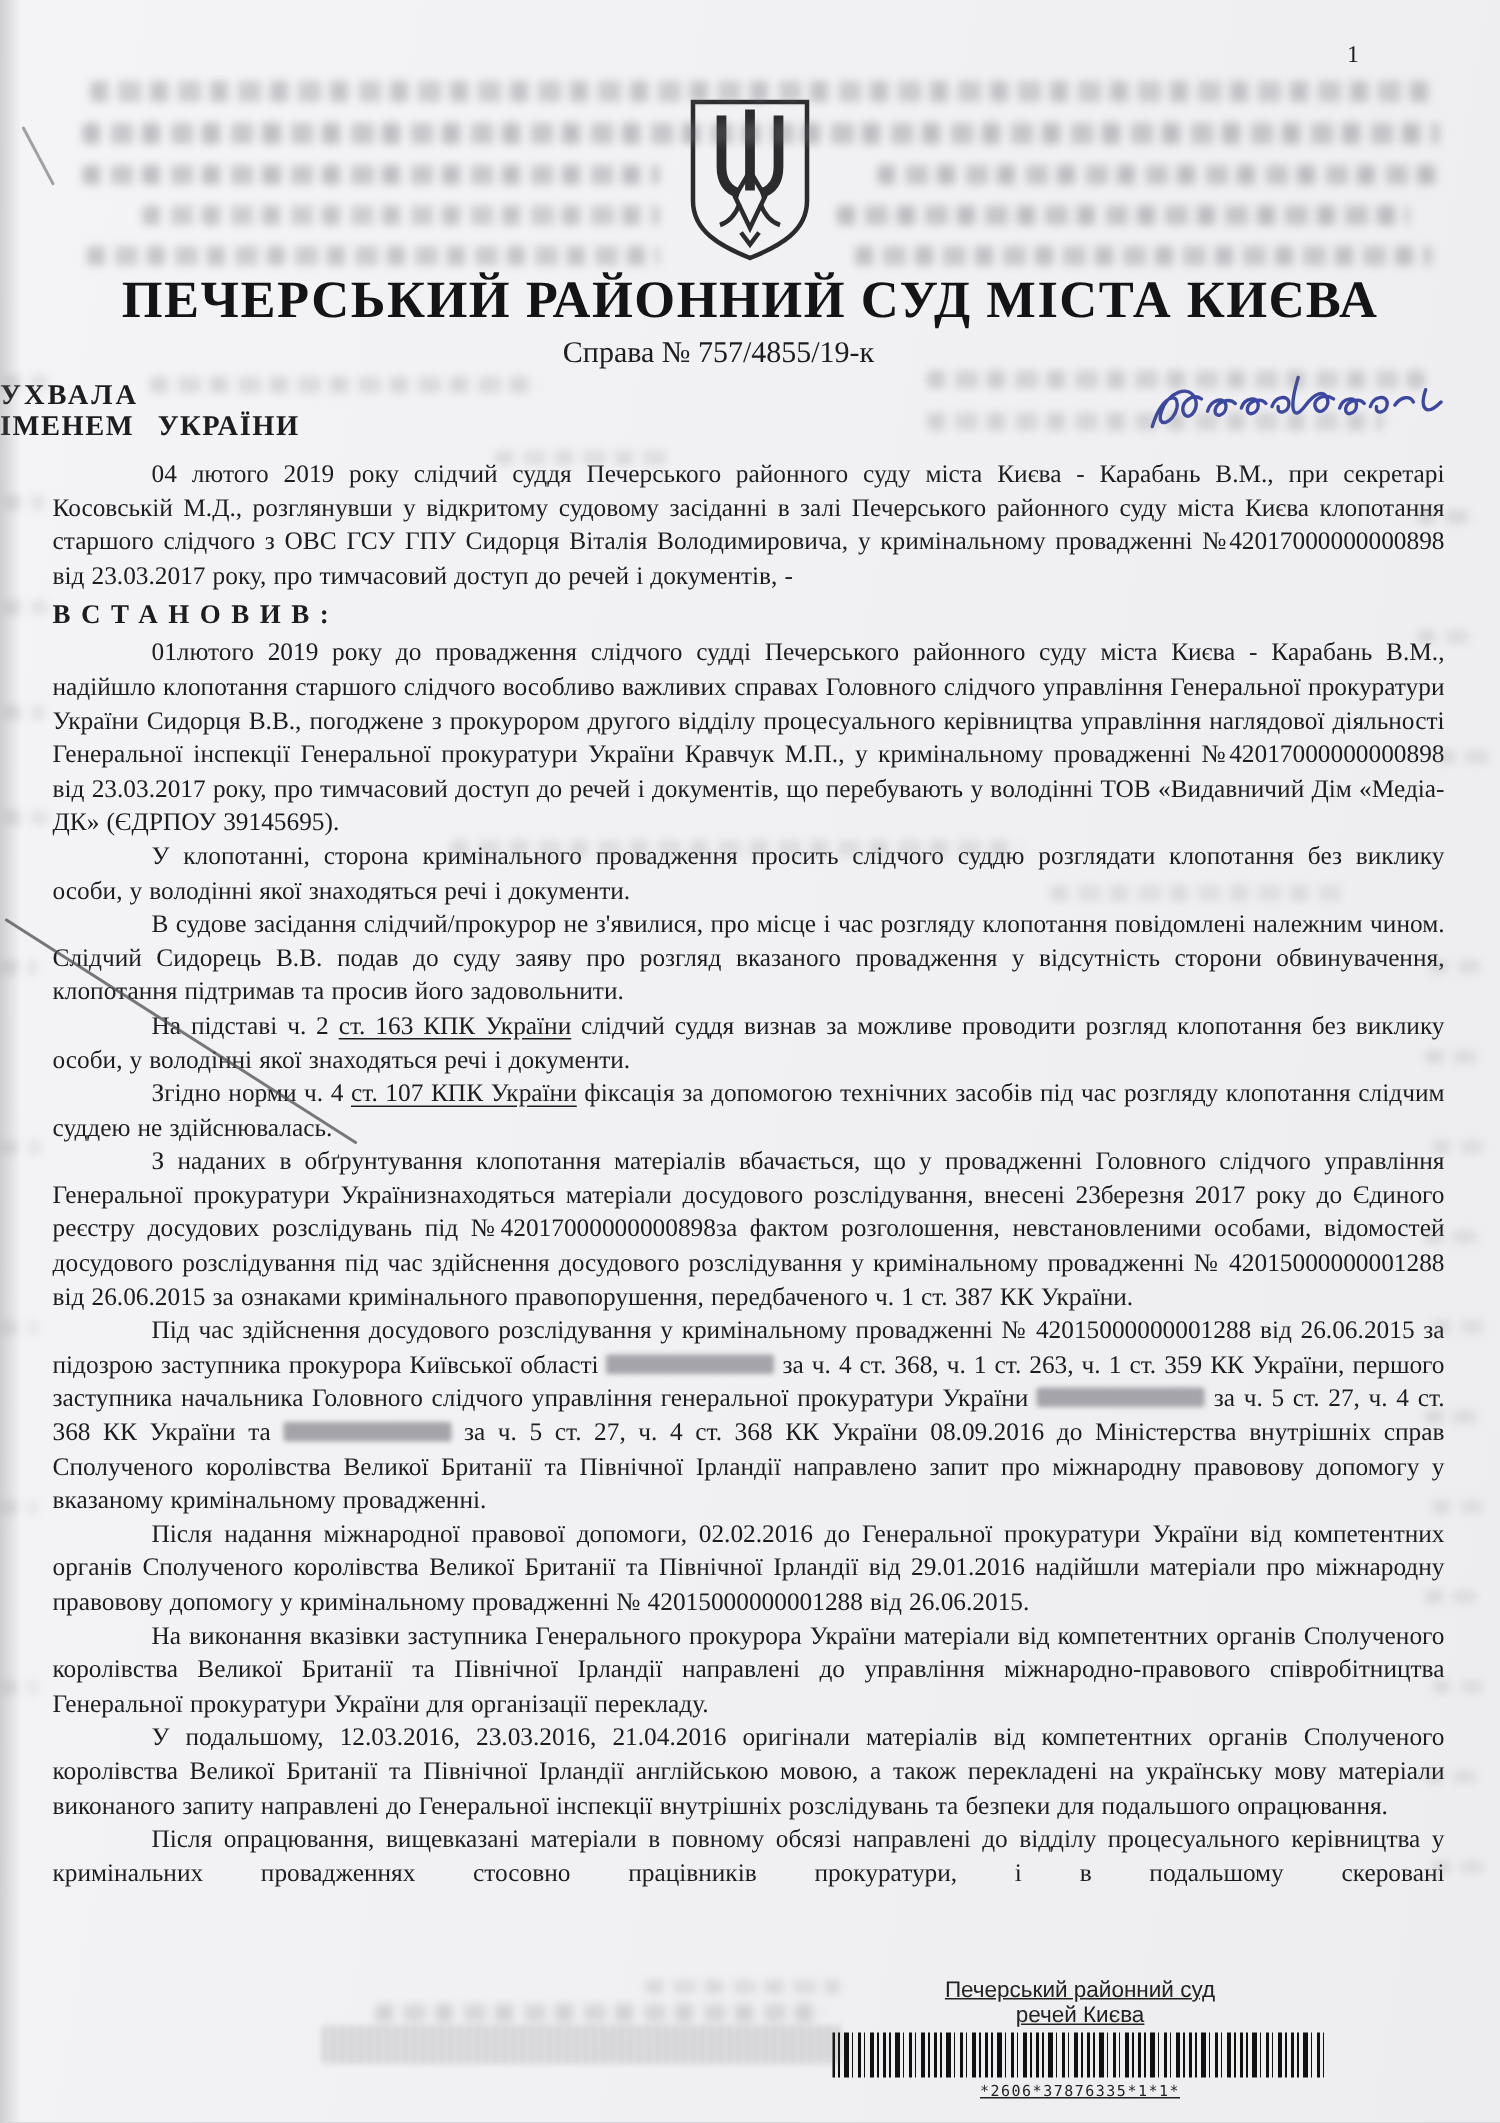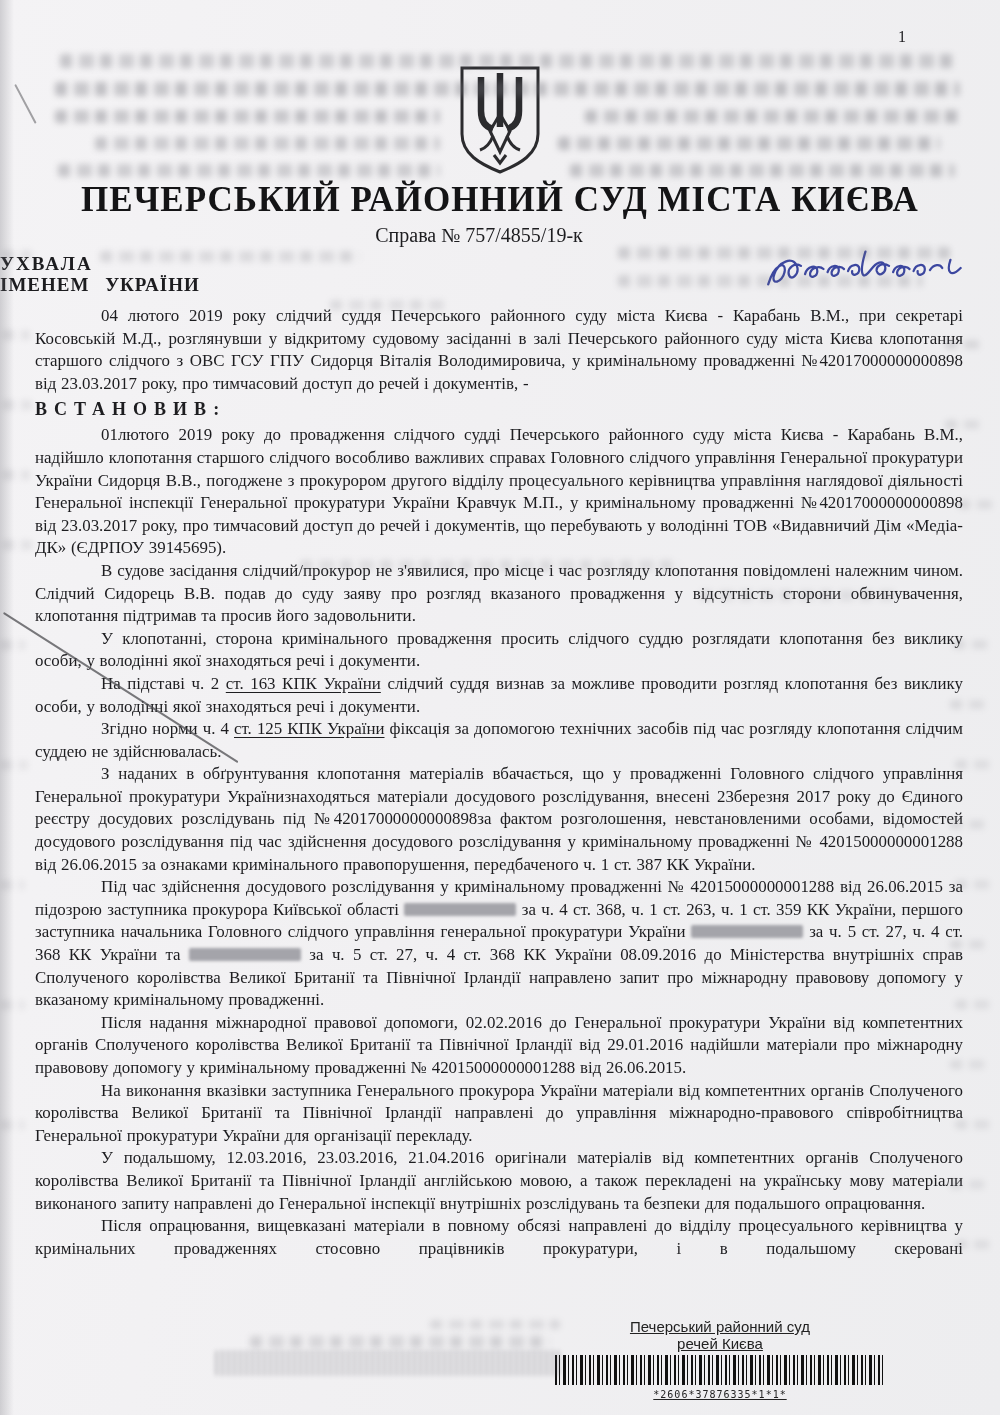--- a/index.html
+++ b/index.html
@@ -84,24 +84,24 @@
          M130 34 C132 27 141 26 141 32 C141 38 133 40 134 34 C135 29 143 27 146 31
          M150 33 C152 26 161 25 161 31 C161 37 153 39 154 33
          M166 32 C170 26 176 26 178 30
          M186 22 C182 34 186 40 196 30"></path>
   </svg>
 
   <div class="docbody">
       <p class="para"><span>04 лютого 2019 року слідчий суддя Печерського районного суду міста Києва - Карабань В.М., при секретарі Косовській М.Д., розглянувши у відкритому судовому засіданні в залі Печерського районного суду міста Києва клопотання старшого слідчого з ОВС ГСУ ГПУ Сидорця Віталія Володимировича, у кримінальному провадженні №42017000000000898 від 23.03.2017 року, про тимчасовий доступ до речей і документів, -</span></p>
       <div class="est-heading">ВСТАНОВИВ:</div>
       <p class="para"><span>01лютого 2019 року до провадження слідчого судді Печерського районного суду міста Києва - Карабань В.М., надійшло клопотання старшого слідчого вособливо важливих справах Головного слідчого управління Генеральної прокуратури України Сидорця В.В., погоджене з прокурором другого відділу процесуального керівництва управління наглядової діяльності Генеральної інспекції Генеральної прокуратури України Кравчук М.П., у кримінальному провадженні №42017000000000898 від 23.03.2017 року, про тимчасовий доступ до речей і документів, що перебувають у володінні ТОВ «Видавничий Дім «Медіа-ДК» (ЄДРПОУ 39145695).</span></p>
+      <p class="para"><span>У клопотанні, сторона кримінального провадження просить слідчого суддю розглядати клопотання без виклику особи, у володінні якої знаходяться речі і документи.</span></p>
       <p class="para"><span>В судове засідання слідчий/прокурор не з'явилися, про місце і час розгляду клопотання повідомлені належним чином. Слідчий Сидорець В.В. подав до суду заяву про розгляд вказаного провадження у відсутність сторони обвинувачення, клопотання підтримав та просив його задовольнити.</span></p>
-      <p class="para"><span>У клопотанні, сторона кримінального провадження просить слідчого суддю розглядати клопотання без виклику особи, у володінні якої знаходяться речі і документи.</span></p>
       <p class="para"><span>На підставі ч. 2 </span><span class="und">ст. 163 КПК України</span><span> слідчий суддя визнав за можливе проводити розгляд клопотання без виклику особи, у володінні якої знаходяться речі і документи.</span></p>
-      <p class="para"><span>Згідно норми ч. 4 </span><span class="und">ст. 125 КПК України</span><span> фіксація за допомогою технічних засобів під час розгляду клопотання слідчим суддею не здійснювалась.</span></p>
+      <p class="para"><span>Згідно норми ч. 4 </span><span class="und">ст. 107 КПК України</span><span> фіксація за допомогою технічних засобів під час розгляду клопотання слідчим суддею не здійснювалась.</span></p>
       <p class="para"><span>З наданих в обґрунтування клопотання матеріалів вбачається, що у провадженні Головного слідчого управління Генеральної прокуратури Українизнаходяться матеріали досудового розслідування, внесені 23березня 2017 року до Єдиного реєстру досудових розслідувань під №42017000000000898за фактом розголошення, невстановленими особами, відомостей досудового розслідування під час здійснення досудового розслідування у кримінальному провадженні № 42015000000001288 від 26.06.2015 за ознаками кримінального правопорушення, передбаченого ч. 1 ст. 387 КК України.</span></p>
       <p class="para"><span>Під час здійснення досудового розслідування у кримінальному провадженні № 42015000000001288 від 26.06.2015 за підозрою заступника прокурора Київської області </span><span class="redact"></span><span> за ч. 4 ст. 368, ч. 1 ст. 263, ч. 1 ст. 359 КК України, першого заступника начальника Головного слідчого управління генеральної прокуратури України </span><span class="redact"></span><span> за ч. 5 ст. 27, ч. 4 ст. 368 КК України та </span><span class="redact"></span><span> за ч. 5 ст. 27, ч. 4 ст. 368 КК України 08.09.2016 до Міністерства внутрішніх справ Сполученого королівства Великої Британії та Північної Ірландії направлено запит про міжнародну правовову допомогу у вказаному кримінальному провадженні.</span></p>
       <p class="para"><span>Після надання міжнародної правової допомоги, 02.02.2016 до Генеральної прокуратури України від компетентних органів Сполученого королівства Великої Британії та Північної Ірландії від 29.01.2016 надійшли матеріали про міжнародну правовову допомогу у кримінальному провадженні № 42015000000001288 від 26.06.2015.</span></p>
       <p class="para"><span>На виконання вказівки заступника Генерального прокурора України матеріали від компетентних органів Сполученого королівства Великої Британії та Північної Ірландії направлені до управління міжнародно-правового співробітництва Генеральної прокуратури України для організації перекладу.</span></p>
       <p class="para"><span>У подальшому, 12.03.2016, 23.03.2016, 21.04.2016 оригінали матеріалів від компетентних органів Сполученого королівства Великої Британії та Північної Ірландії англійською мовою, а також перекладені на українську мову матеріали виконаного запиту направлені до Генеральної інспекції внутрішніх розслідувань та безпеки для подальшого опрацювання.</span></p>
       <p class="para jl"><span>Після опрацювання, вищевказані матеріали в повному обсязі направлені до відділу процесуального керівництва у кримінальних провадженнях стосовно працівників прокуратури, і в подальшому скеровані</span></p>
     </div>
 
   <div class="crease" style="left:4px;top:612px;width:278px;height:2px;transform:rotate(32.5deg);opacity:.75;"></div>
   <div class="crease" style="left:16px;top:84px;width:44px;height:2px;transform:rotate(62deg);opacity:.5;"></div>

